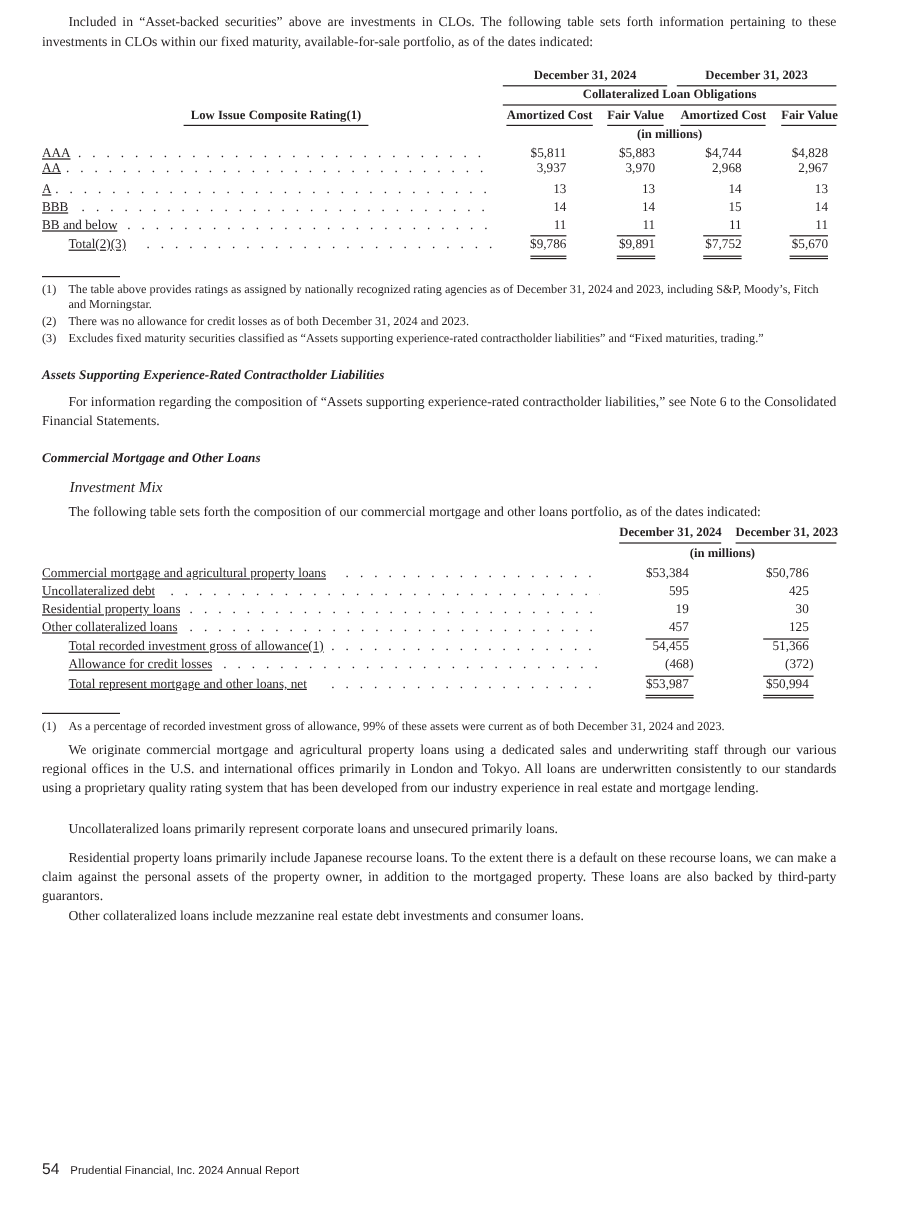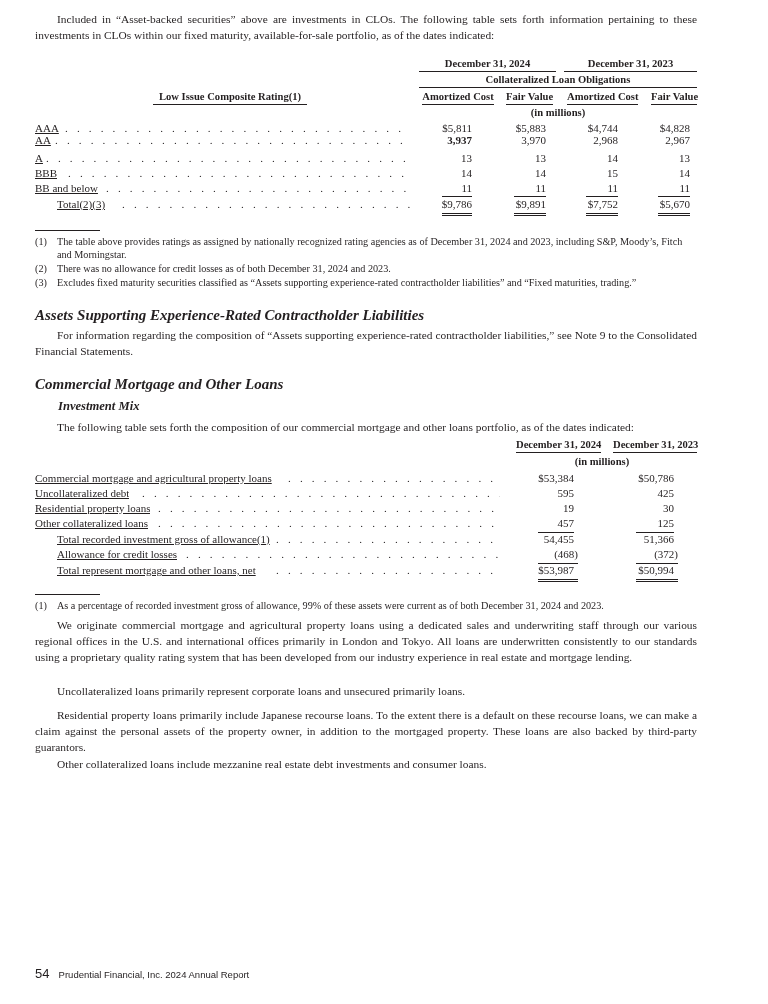--- a/index.html
+++ b/index.html
@@ -15,21 +15,21 @@
   .dots { position:absolute; top:0; white-space:nowrap; overflow:hidden; letter-spacing:3.2px; color:#231f20; }
   .num { position:absolute; top:0; text-align:right; white-space:nowrap; }
   .sline { position:absolute; border-top:1px solid #231f20; }
   .dline { position:absolute; border-top:3px double #231f20; height:0; }
 
   .fnrule { position:absolute; left:35px; width:65px; border-top:1px solid #231f20; }
   .fn { position:absolute; left:35px; width:662px; font-size:10.2px; line-height:13px; }
   .fn .mk { position:absolute; left:0; }
   .fn .tx { margin-left:22px; display:block; }
 
-  .h2 { position:absolute; left:35px; font-weight:bold; font-style:italic; font-size:15px; }
+  .h2 { position:absolute; left:35px; font-weight:bold; font-style:italic; font-size:11px; }
   .h3 { position:absolute; left:58px; font-style:italic; font-size:12.6px; }
 
   .footer { position:absolute; left:35px; top:966px; font-family:"Liberation Sans","DejaVu Sans",sans-serif; }
   .footer .pg { font-size:13px; }
   .footer .tt { font-size:9.5px; margin-left:6px; }
 </style>
 </head>
 <body>
 
 <p class="para abs" style="left:35px;top:11px;width:662px;font-family:Liberation Serif, serif;">Included in “Asset-backed securities” above are investments in CLOs. The following table sets forth information pertaining to these investments in CLOs within our fixed maturity, available-for-sale portfolio, as of the dates indicated:</p>
@@ -49,21 +49,21 @@
     <span class="lbl" style="left:35px;">AAA</span>
     <span class="dots" style="left:65px;width:345px;">. . . . . . . . . . . . . . . . . . . . . . . . . . . . . . . . . . . . . . . . . . . . . .</span>
     <span class="num" style="left:420px;width:52px;">$5,811</span>
     <span class="num" style="left:494px;width:52px;">$5,883</span>
     <span class="num" style="left:566px;width:52px;">$4,744</span>
     <span class="num" style="left:638px;width:52px;">$4,828</span>
   </div>
   <div class="row" style="top:134px;">
     <span class="lbl" style="left:35px;">AA</span>
     <span class="dots" style="left:55px;width:355px;">. . . . . . . . . . . . . . . . . . . . . . . . . . . . . . . . . . . . . . . . . . . . . . .</span>
-    <span class="num" style="left:420px;width:52px;font-weight:bold;">3,937</span>
+    <span class="num" style="left:420px;width:52px;">3,937</span>
     <span class="num" style="left:494px;width:52px;">3,970</span>
     <span class="num" style="left:566px;width:52px;">2,968</span>
     <span class="num" style="left:638px;width:52px;">2,967</span>
   </div>
   <div class="row" style="top:152px;">
     <span class="lbl" style="left:35px;">A</span>
     <span class="dots" style="left:46px;width:364px;">. . . . . . . . . . . . . . . . . . . . . . . . . . . . . . . . . . . . . . . . . . . . . . .</span>
     <span class="num" style="left:420px;width:52px;">13</span>
     <span class="num" style="left:494px;width:52px;">13</span>
     <span class="num" style="left:566px;width:52px;">14</span>
@@ -112,24 +112,24 @@
 <div class="fn" style="top:262px;">
   <span class="mk">(2)</span>
   <span class="tx">There was no allowance for credit losses as of both December 31, 2024 and 2023.</span>
 </div>
 <div class="fn" style="top:276px;">
   <span class="mk">(3)</span>
   <span class="tx">Excludes fixed maturity securities classified as “Assets supporting experience-rated contractholder liabilities” and “Fixed maturities, trading.”</span>
 </div>
 
 <div class="h2" style="top:307px;">Assets Supporting Experience-Rated Contractholder Liabilities</div>
-<p class="para abs" style="left:35px;top:327px;width:662px;">For information regarding the composition of “Assets supporting experience-rated contractholder liabilities,” see Note 9 to the Consolidated Financial Statements.</p>
+<p class="para abs" style="left:35px;top:327px;width:662px;">For information regarding the composition of “Assets supporting experience-rated contractholder liabilities,” see Note 6 to the Consolidated Financial Statements.</p>
 
 <div class="h2" style="top:376px;">Commercial Mortgage and Other Loans</div>
-<div class="h3" style="top:399px;font-weight:bold;">Investment Mix</div>
+<div class="h3" style="top:399px;">Investment Mix</div>
 <p class="para abs" style="left:35px;top:419px;width:662px;">The following table sets forth the composition of our commercial mortgage and other loans portfolio, as of the dates indicated:</p>
 
 <div>
   <div class="hdr uline" style="left:516px;top:439px;width:85px;padding-bottom:2px;">December 31, 2024</div>
   <div class="hdr uline" style="left:613px;top:439px;width:84px;padding-bottom:2px;">December 31, 2023</div>
   <div class="hdr" style="left:552px;top:456px;width:100px;">(in millions)</div>
 
   <div class="row" style="top:472px;">
     <span class="lbl" style="left:35px;">Commercial mortgage and agricultural property loans</span>
     <span class="dots" style="left:288px;width:212px;">. . . . . . . . . . . . . . . . . . . . . . . . . . . .</span>

